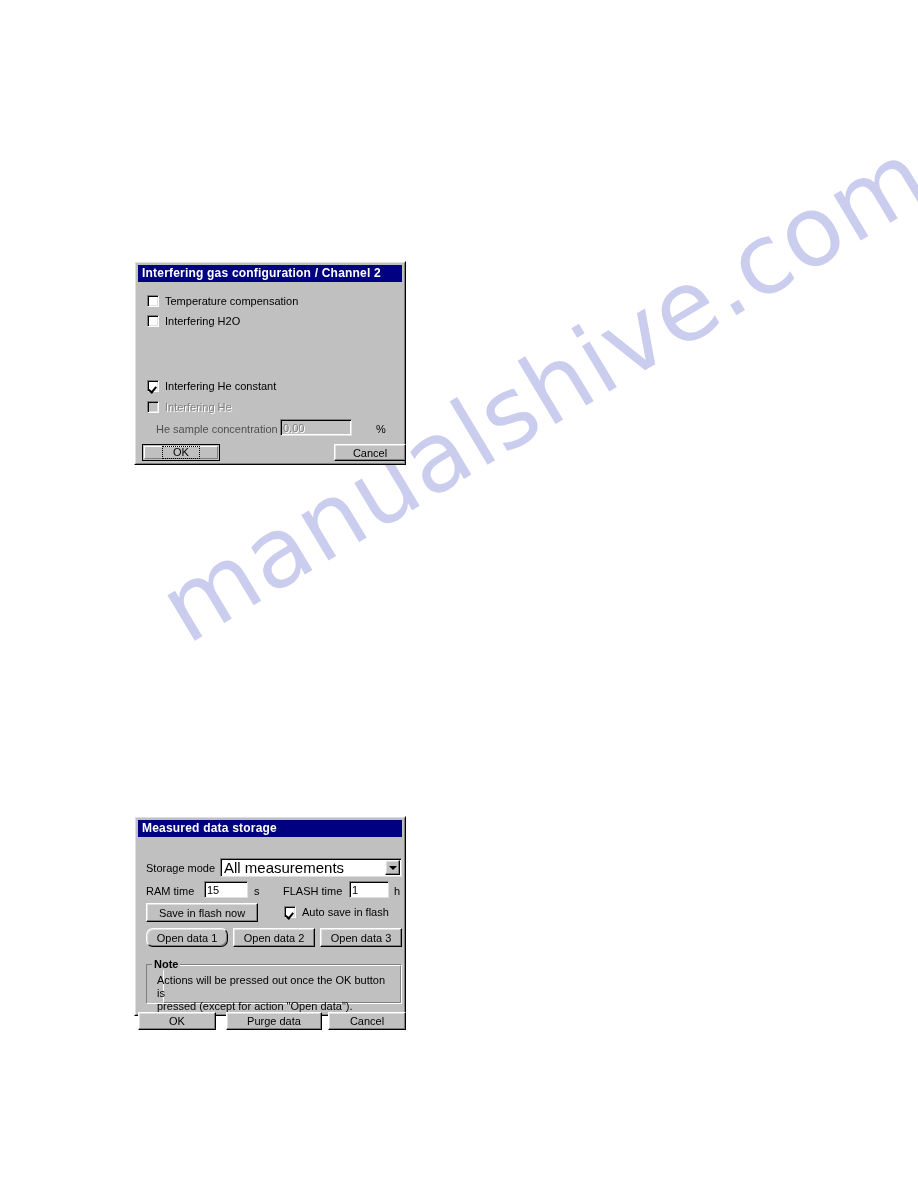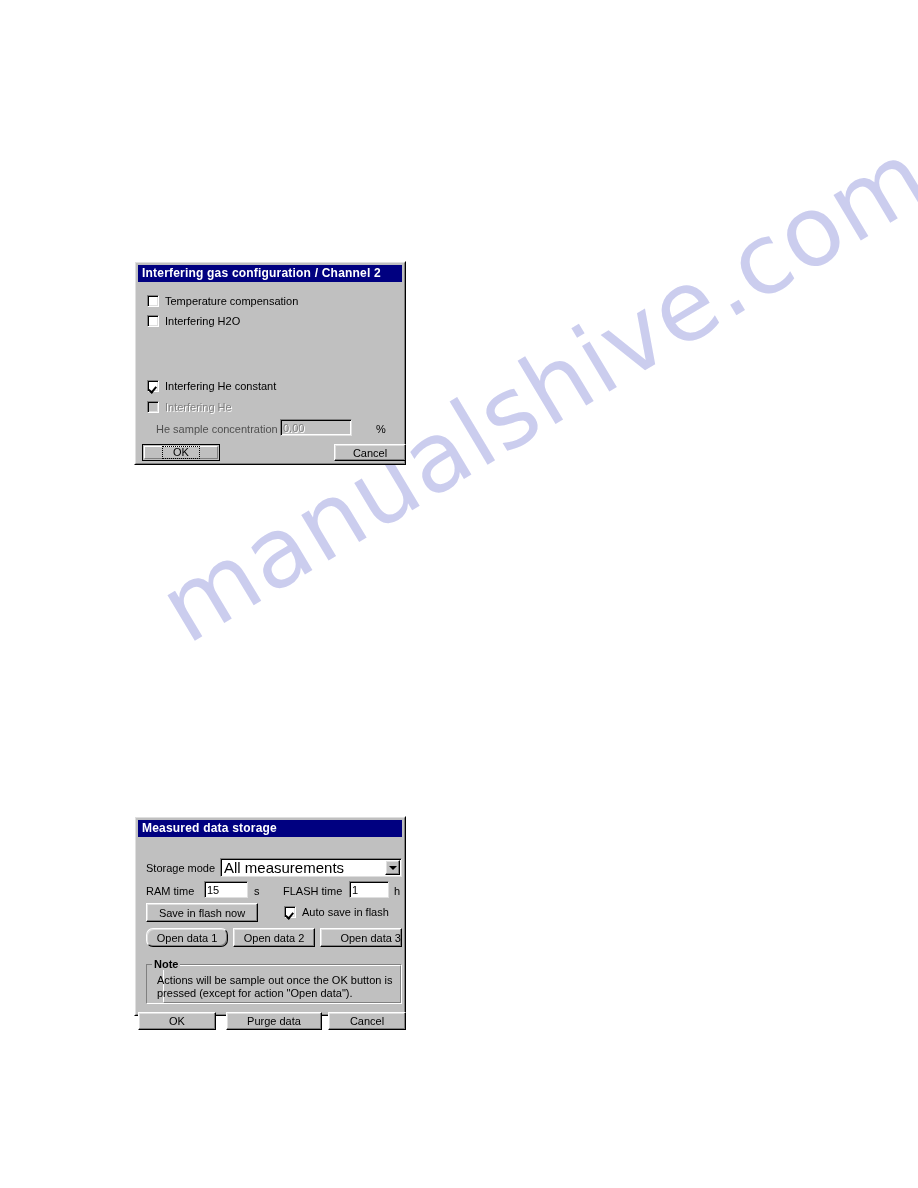--- a/index.html
+++ b/index.html
@@ -369,29 +369,29 @@
         <span class="checkbox checked"></span>
         <span class="cb-label">Auto save in flash</span>
       </div>
 
       <div class="btn" style="left:8px; top:91px; width:82px; height:19px;border-radius:7px;">
         <span>Open data 1</span>
       </div>
       <div class="btn" style="left:95px; top:91px; width:82px; height:19px;">
         <span>Open data 2</span>
       </div>
-      <div class="btn" style="left:182px; top:91px; width:82px; height:19px;justify-content:flex-end;">
+      <div class="btn" style="left:182px; top:91px; width:82px; height:19px;">
         <span>Open data 3</span>
       </div>
 
       <div class="groupbox" style="left:8px; top:127px; width:256px; height:40px;">
         <div class="gb-inner"></div>
         <div class="gb-title">Note</div>
         <div class="gb-text">
-          <div>Actions will be sample out once the OK button is</div>
+          <div>Actions will be pressed out once the OK button is</div>
           <div>pressed (except for action "Open data").</div>
         </div>
       </div>
 
       <div class="btn" style="left:0px; top:175px; width:78px; height:18px;">
         <span>OK</span>
       </div>
       <div class="btn" style="left:88px; top:175px; width:96px; height:18px;">
         <span>Purge data</span>
       </div>

